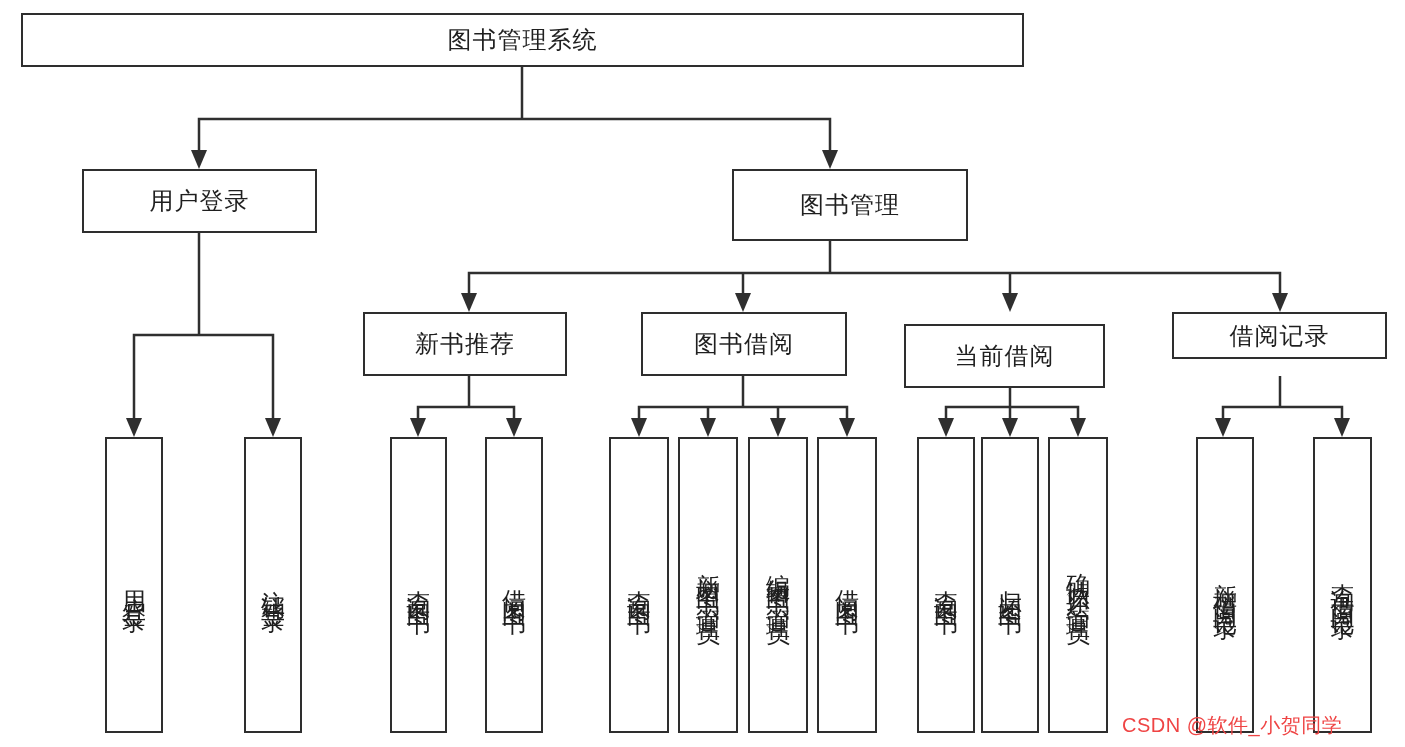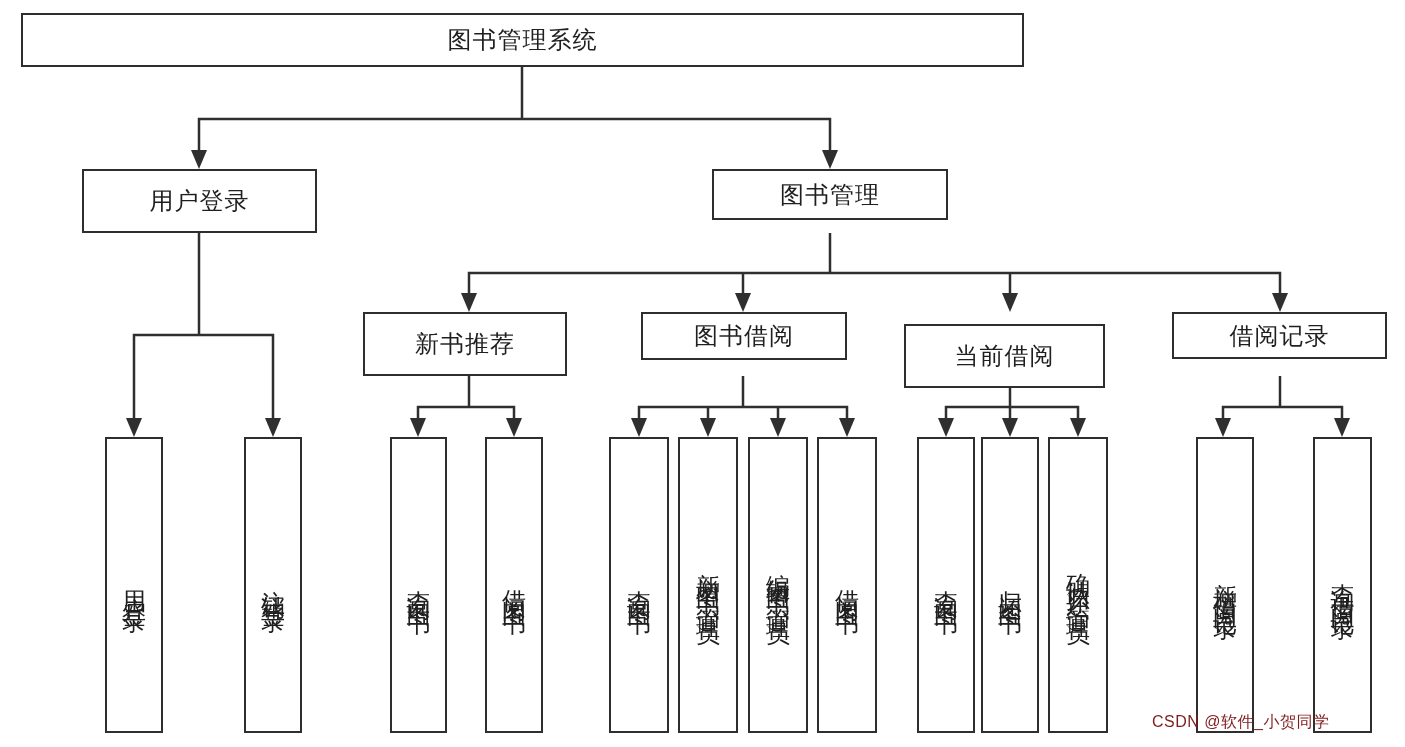--- a/index.html
+++ b/index.html
@@ -39,25 +39,25 @@
   }
   .node.v .lbl {
     writing-mode: vertical-rl;
     text-orientation: mixed;
     letter-spacing: 7px;
     white-space: normal;
     line-height: 1;
   }
   .watermark {
     position: absolute;
-    left: 1152px;
+    left: 1122px;
     top: 712px;
     z-index: 3;
-    font-size: 16px;
-    color: #7f1d1d;
+    font-size: 20px;
+    color: #ef4444;
     letter-spacing: 0.5px;
     white-space: nowrap;
   }
 </style>
 </head>
 <body>
 
 <svg id="connector-svg" width="1405" height="747" viewBox="0 0 1405 747">
   <g stroke="#2f2f2f" stroke-width="2.5" fill="none">
 
@@ -114,28 +114,28 @@
   </g>
 </svg>
 
 <div class="node h" style="left:21px; top:13px; width:1003px; height:54px">
   <span class="lbl">图书管理系统</span>
 </div>
 
 <div class="node h" style="left:82px; top:169px; width:235px; height:64px">
   <span class="lbl">用户登录</span>
 </div>
-<div class="node h" style="left:712px; top:169px; width:236px; height:51px">
+<div class="node h" style="left:732px; top:169px; width:236px; height:72px">
   <span class="lbl">图书管理</span>
 </div>
 
 <div class="node h" style="left:363px; top:312px; width:204px; height:64px">
   <span class="lbl">新书推荐</span>
 </div>
-<div class="node h" style="left:641px; top:312px; width:206px; height:48px">
+<div class="node h" style="left:641px; top:312px; width:206px; height:64px">
   <span class="lbl">图书借阅</span>
 </div>
 <div class="node h" style="left:904px; top:324px; width:201px; height:64px">
   <span class="lbl">当前借阅</span>
 </div>
 <div class="node h" style="left:1172px; top:312px; width:215px; height:47px">
   <span class="lbl">借阅记录</span>
 </div>
 
 <div class="node v" style="left:105px; top:437px; width:58px; height:296px">

